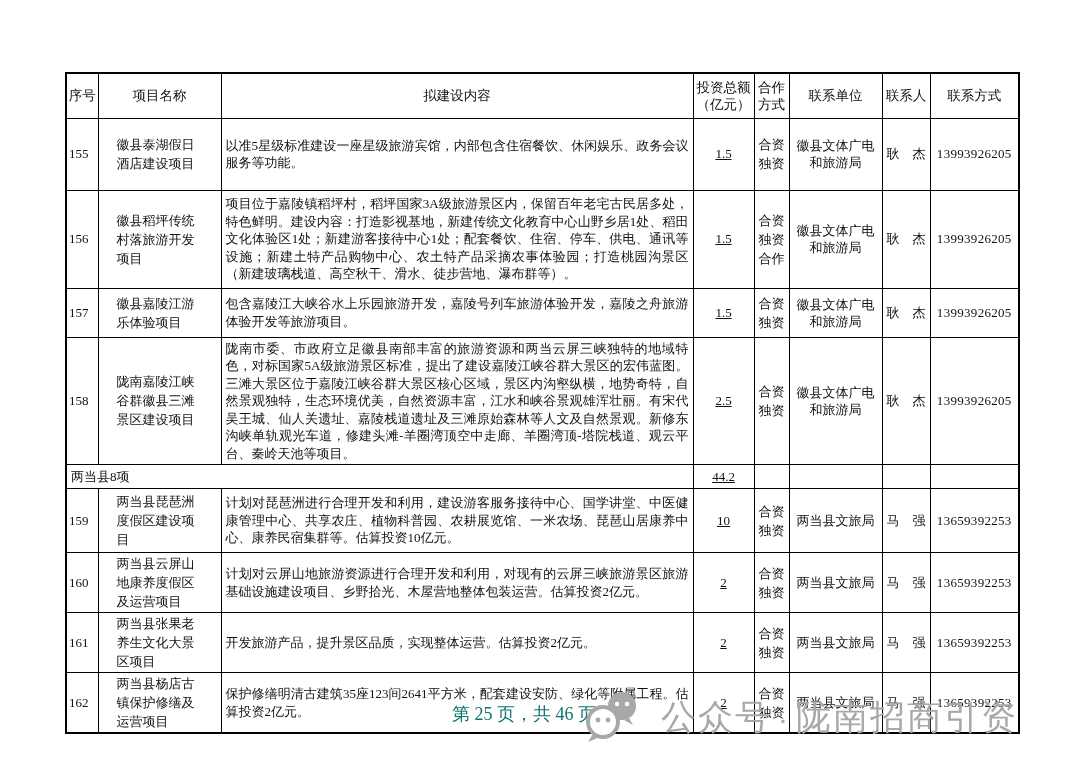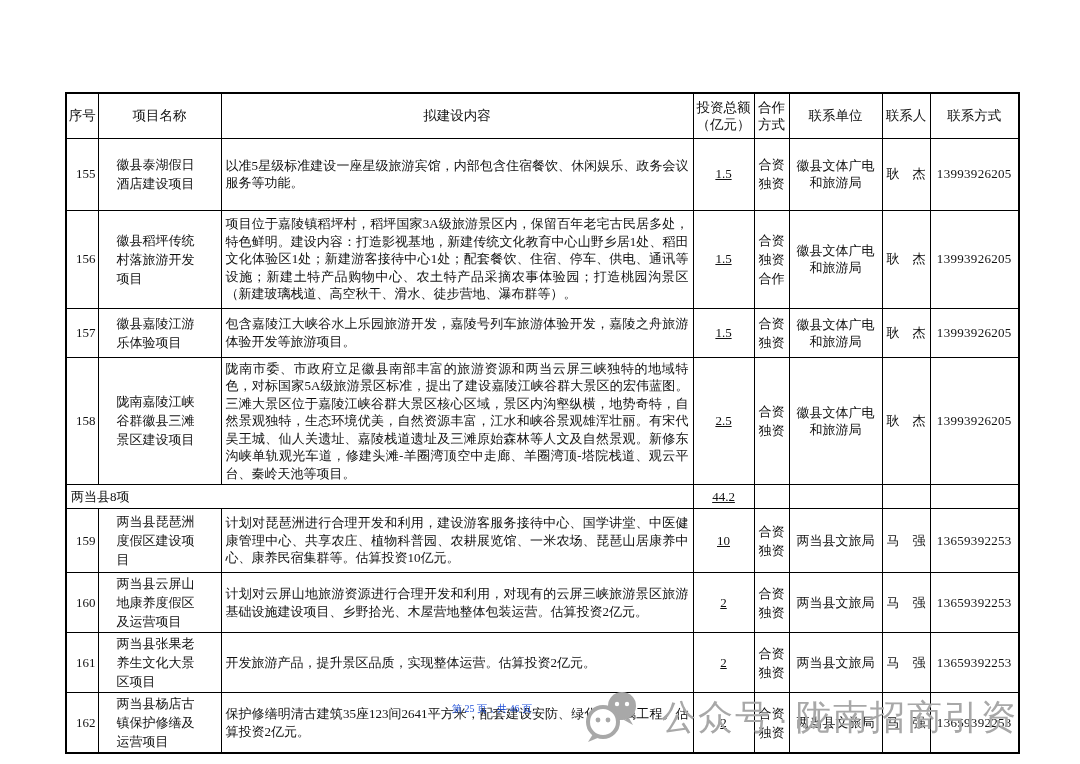--- a/index.html
+++ b/index.html
@@ -3,46 +3,46 @@
 <meta charset="utf-8">
 <style>
   html,body{margin:0;padding:0;}
   body{
     width:1080px;height:764px;background:#ffffff;position:relative;
     font-family:"Liberation Serif","DejaVu Serif",serif;color:#111;
     overflow:hidden;
   }
   table.projects{
     border-collapse:collapse;table-layout:fixed;
-    position:absolute;left:65px;top:92px;width:953px;
+    position:absolute;left:65px;top:72px;width:953px;
     border:2px solid #000;
   }
   .projects th,.projects td{
     border:1px solid #000;
     font-weight:normal;
     font-size:13px;
     vertical-align:middle;
     overflow:hidden;
   }
   .projects th{
     text-align:center;font-size:13.5px;line-height:17px;
     white-space:pre-line;padding:2px 1px;
   }
-  td.c-no{text-align:right;padding:1px 2px;}
+  td.c-no{text-align:left;padding:1px 2px;}
   td.c-name{text-align:left;padding:1px 18px;line-height:19px;}
   td.c-content{text-align:justify;padding:2px 4px;line-height:17.5px;}
   td.c-amount{text-align:center;padding:1px 2px;text-decoration:underline;}
   td.c-mode{text-align:center;white-space:pre-line;line-height:19px;padding:1px 0;}
   td.c-unit{text-align:center;white-space:pre-line;line-height:17px;padding:1px 2px;}
   td.c-person{text-align:center;padding:1px 1px;}
   td.c-phone{text-align:center;padding:1px 1px;letter-spacing:0.3px;}
   td.c-subtotal{text-align:left;padding:1px 4px;}
   .page-footer{
     position:absolute;left:452px;top:702px;width:200px;
-    font-size:10px;color:#1d4ed8;
+    font-size:18px;color:#0f766e;
     font-family:"Liberation Serif","DejaVu Serif",serif;
   }
   .watermark{
     position:absolute;top:688px;right:62px;height:58px;
     display:flex;align-items:center;gap:20px;
     font-family:"Liberation Sans","DejaVu Sans",sans-serif;
     color:#aaaaaa;user-select:none;
   }
   .watermark .wm-text{
     font-size:35px;letter-spacing:2px;white-space:nowrap;color:#a8a8a8;

